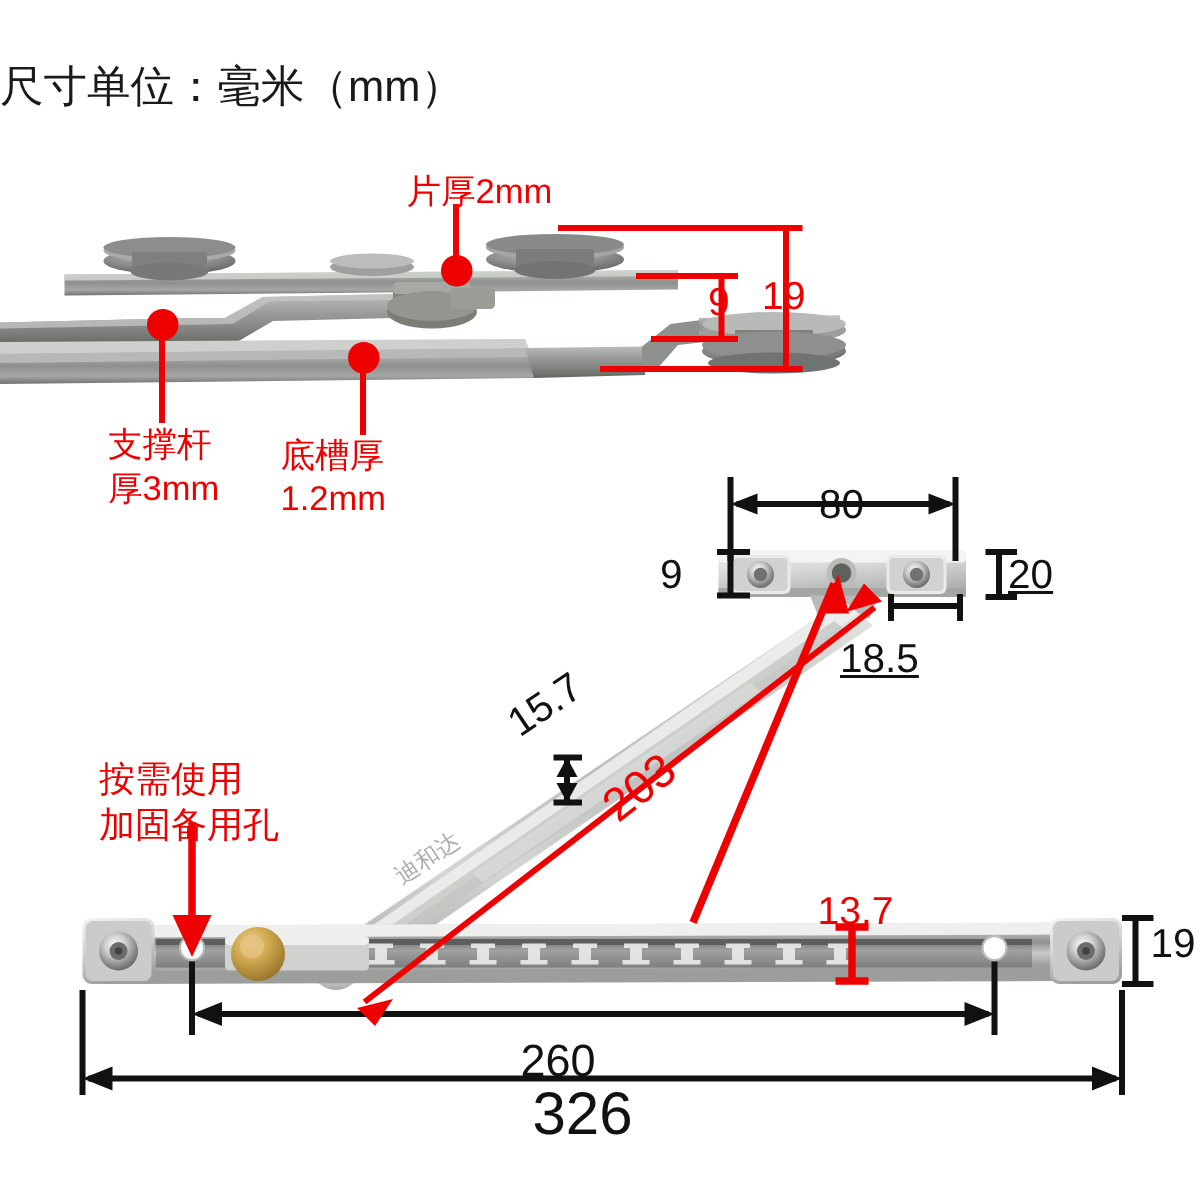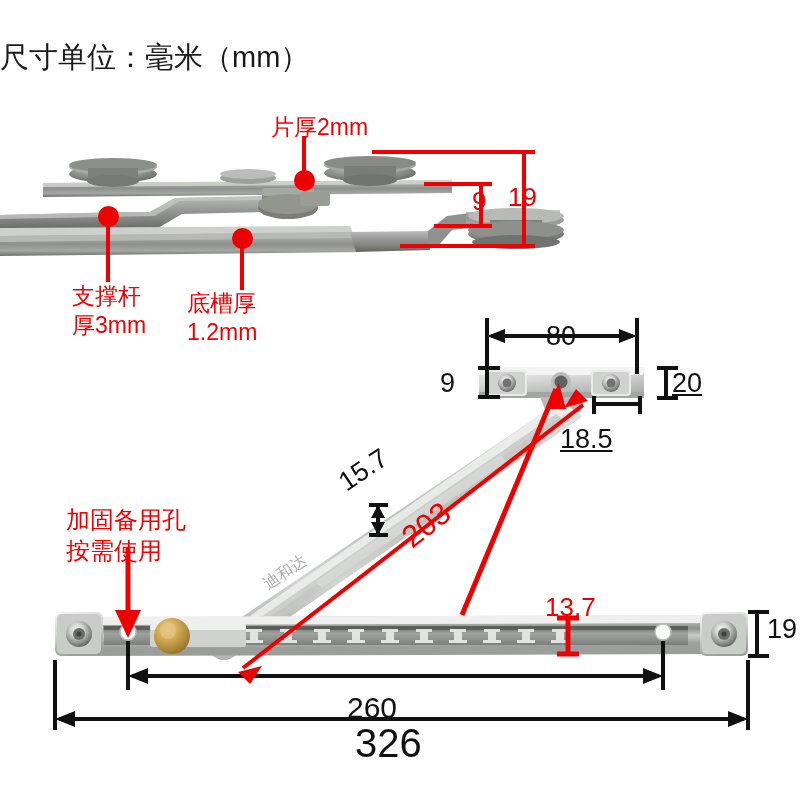--- a/index.html
+++ b/index.html
@@ -387,17 +387,17 @@
 
   <div class="abs dim-red" style="left:545px; top:592px;">13.7</div>
 
   <div class="abs dim-black" style="left:347px; top:647px; font-size:30px;margin-top:44px;">260</div>
 
   <div class="abs dim-black" style="left:355px; top:721px; font-size:40px;">326</div>
 
   <div class="abs dim-black" style="left:767px; top:614px;">19</div>
 
   <div class="abs" style="left:66px; top:504px;">
+    <div class="red-label" style="font-size:24px; line-height:31px;">按需使用</div>
     <div class="red-label" style="font-size:24px; line-height:31px;">加固备用孔</div>
-    <div class="red-label" style="font-size:24px; line-height:31px;">按需使用</div>
   </div>
 
 </div>
 
 </body></html>

